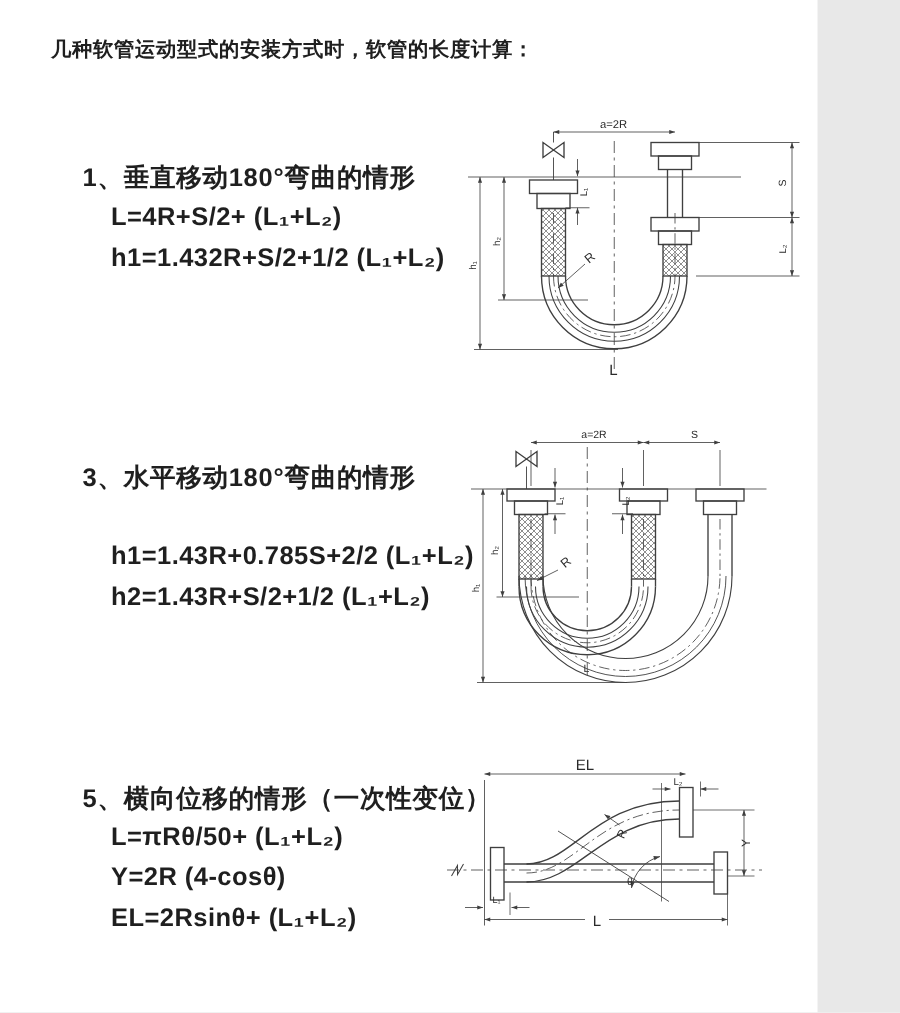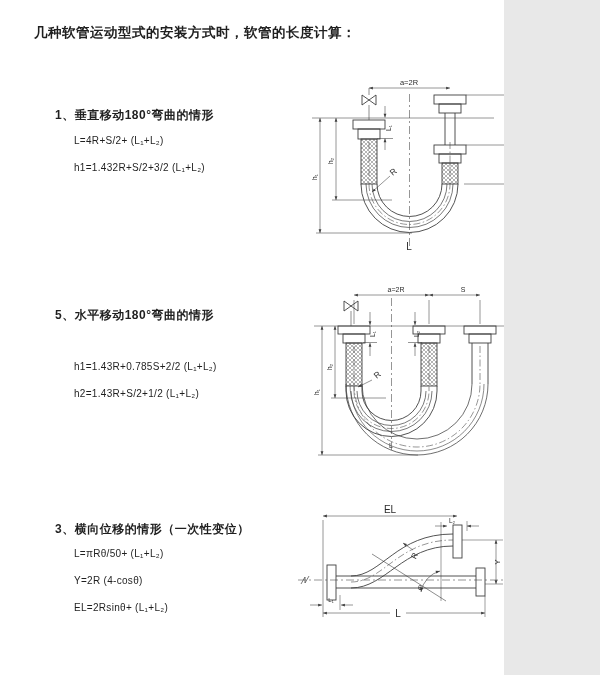--- a/index.html
+++ b/index.html
@@ -1,51 +1,51 @@
 <!DOCTYPE html>
 <html><head>
 <meta charset="utf-8">
 <style>
   html,body{margin:0;padding:0;background:#e8e8e8;}
   .page{
-    position:relative;width:504px;height:675px;background:#ffffff;
+    position:relative;width:545px;height:675px;background:#ffffff;
     font-family:"Liberation Sans","DejaVu Sans",sans-serif;color:#1f1f1f;
     overflow:hidden;
   }
   .title{
     position:absolute;left:34px;top:24px;font-size:13.5px;font-weight:700;
     letter-spacing:0.5px;white-space:nowrap;
   }
-  .heading{position:absolute;font-size:12px;font-weight:700;letter-spacing:0.5px;white-space:nowrap;}
-  .formula{position:absolute;font-size:10px;font-weight:400;letter-spacing:0.3px;white-space:nowrap;}
+  .heading{position:absolute;font-size:17px;font-weight:700;letter-spacing:0.5px;white-space:nowrap;}
+  .formula{position:absolute;font-size:17px;font-weight:700;letter-spacing:0.3px;white-space:nowrap;}
   .h1s{left:55px;top:107px}.f10{left:74px;top:135px}.f11{left:74px;top:162px}.f12{left:74px;top:189px}
   .h2s{left:55px;top:307px}.f20{left:74px;top:334px}.f21{left:74px;top:361px}.f22{left:74px;top:388px}
   .h3s{left:55px;top:521px}.f30{left:74px;top:548px}.f31{left:74px;top:575px}.f32{left:74px;top:602px}
   svg{position:absolute;overflow:visible;}
   .svg1{left:306px;top:72px;}
   .svg2{left:306px;top:276px;}
   .svg3{left:294px;top:498px;}
   svg text{fill:#2a2a2a;font-family:"Liberation Sans","DejaVu Sans",sans-serif;}
 </style>
 </head>
 <body>
 
 <div class="page">
 
   <div class="title">几种软管运动型式的安装方式时，软管的长度计算：</div>
 
   <div class="heading h1s">1、垂直移动180°弯曲的情形</div>
   <div class="formula f10">L=4R+S/2+ (L₁+L₂)</div>
-  <div class="formula f11">h1=1.432R+S/2+3/2 (L₁+L₂)</div>
-
-  <div class="heading h2s">5、水平移动180°弯曲的情形</div>
+  <div class="formula f11">h1=1.432R+S/2+1/2 (L₁+L₂)</div>
+
+  <div class="heading h2s">3、水平移动180°弯曲的情形</div>
   <div class="formula f21">h1=1.43R+0.785S+2/2 (L₁+L₂)</div>
   <div class="formula f22">h2=1.43R+S/2+1/2 (L₁+L₂)</div>
 
-  <div class="heading h3s">3、横向位移的情形（一次性变位）</div>
+  <div class="heading h3s">5、横向位移的情形（一次性变位）</div>
   <div class="formula f30">L=πRθ/50+ (L₁+L₂)</div>
   <div class="formula f31">Y=2R (4-cosθ)</div>
   <div class="formula f32">EL=2Rsinθ+ (L₁+L₂)</div>
 
   <svg class="svg1" width="294" height="186" viewBox="0 0 294 186">
     <defs>
       <marker id="ar1" viewBox="0 0 8 6" markerWidth="8" markerHeight="6" refX="7.5" refY="3" orient="auto-start-reverse">
         <path d="M0.5,0.5 L7.5,3 L0.5,5.5 Z" fill="#3f3f3f"></path>
       </marker>
       <pattern id="br1" width="4" height="4" patternUnits="userSpaceOnUse">

